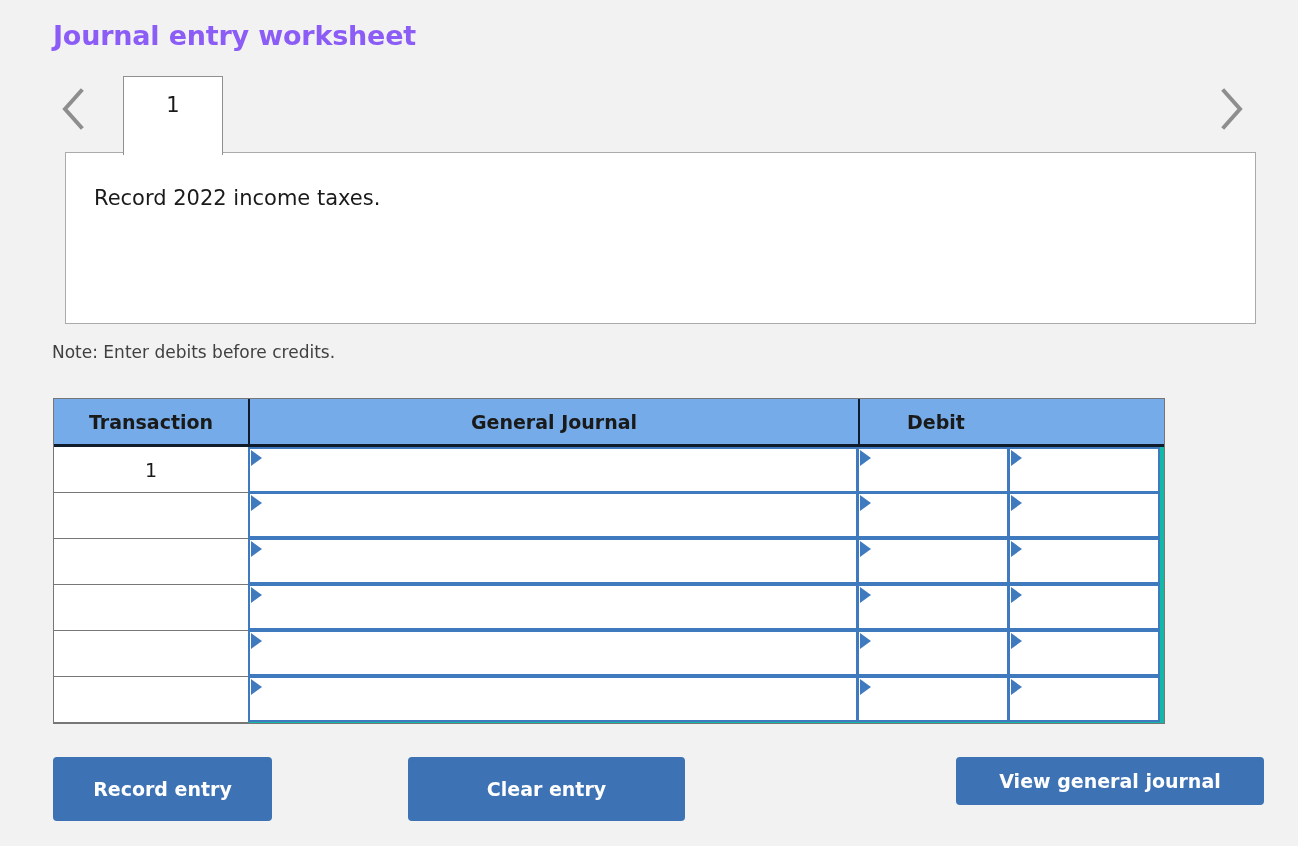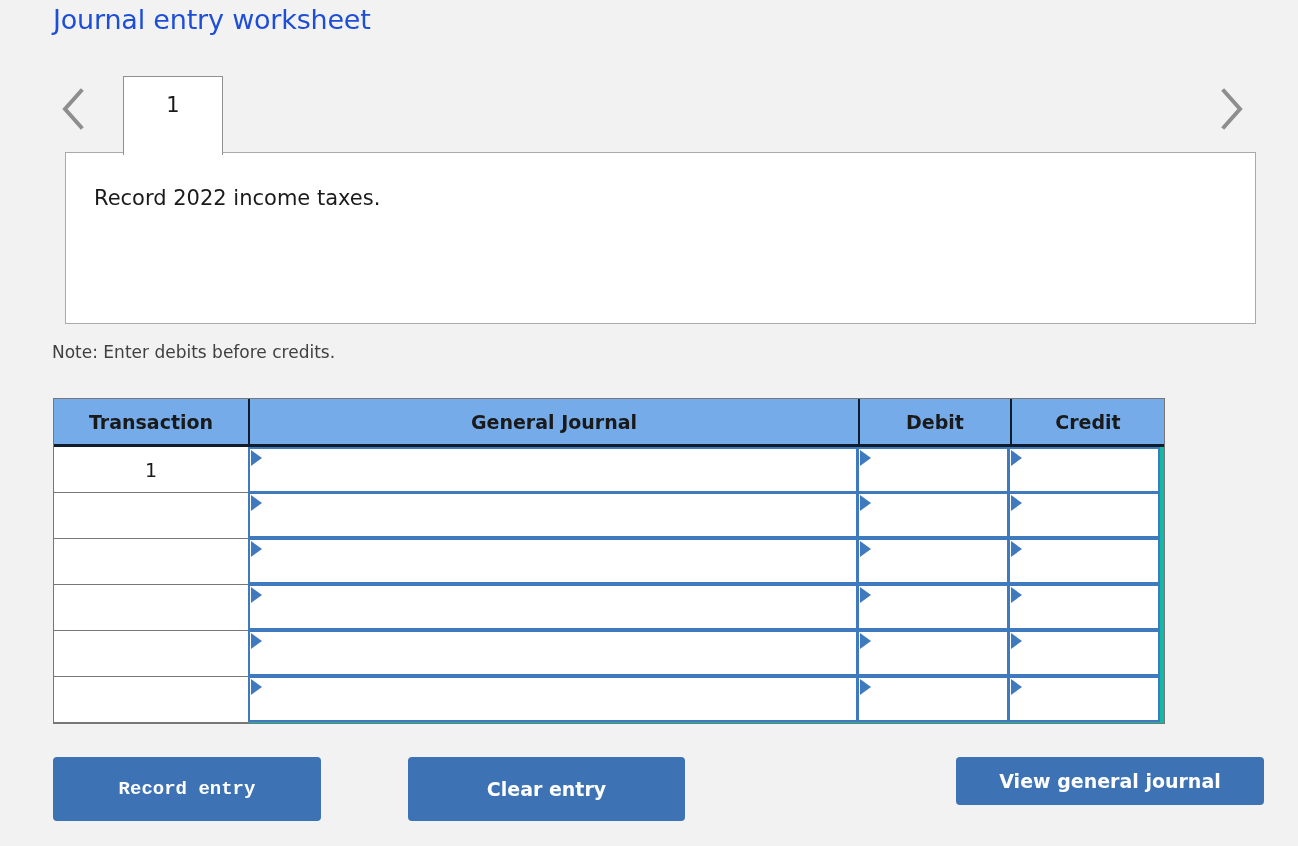--- a/index.html
+++ b/index.html
@@ -18,25 +18,25 @@
   .page {
     position: relative;
     width: 1298px;
     height: 846px;
   }
 
   
   .page-title {
     position: absolute;
     left: 53px;
-    top: 4px;
+    top: 20px;
     font-size: 27px;
-    font-weight: normal;
+    font-weight: bold;
     letter-spacing: -0.2px;
-    color: #1d4ed8;
+    color: #8b5cf6;
     white-space: nowrap;
   }
 
   
   .tabstrip {
     position: absolute;
     left: 53px;
     top: 73px;
     width: 1191px;
     height: 80px;
@@ -183,21 +183,21 @@
     font-size: 19px;
     font-weight: bold;
     border: none;
     border-radius: 4px;
     cursor: pointer;
     font-family: "DejaVu Sans", "Liberation Sans", sans-serif;
     display: flex;
     align-items: center;
     justify-content: center;
   }
-  .btn-record { left: 53px;  top: 757px; width: 268px; height: 64px; font-family: Liberation Mono, monospace; }
+  .btn-record { left: 53px;  top: 757px; width: 219px; height: 64px; }
   .btn-clear  { left: 408px; top: 757px; width: 277px; height: 64px; }
   .btn-view   { left: 956px; top: 757px; width: 308px; height: 48px; }
 </style>
 </head>
 <body>
 
 <div class="page">
 
   <div class="page-title">Journal entry worksheet</div>
 
@@ -225,21 +225,20 @@
   </div>
 
   <div class="note">Note: Enter debits before credits.</div>
 
   <div class="jtable">
 
     <div class="jrow jhead">
       <div class="cell c-transaction">Transaction</div>
       <div class="cell c-journal">General Journal</div>
       <div class="cell c-debit">Debit</div>
-      <div class="cell c-credit">Credit</div>
     </div>
 
     <div class="jbody">
 
       <div class="jrow">
         <div class="cell c-transaction txn-cell">1</div>
         <div class="cell c-journal input-cell">
           <span class="tri"></span>
           <span></span>
         </div>

